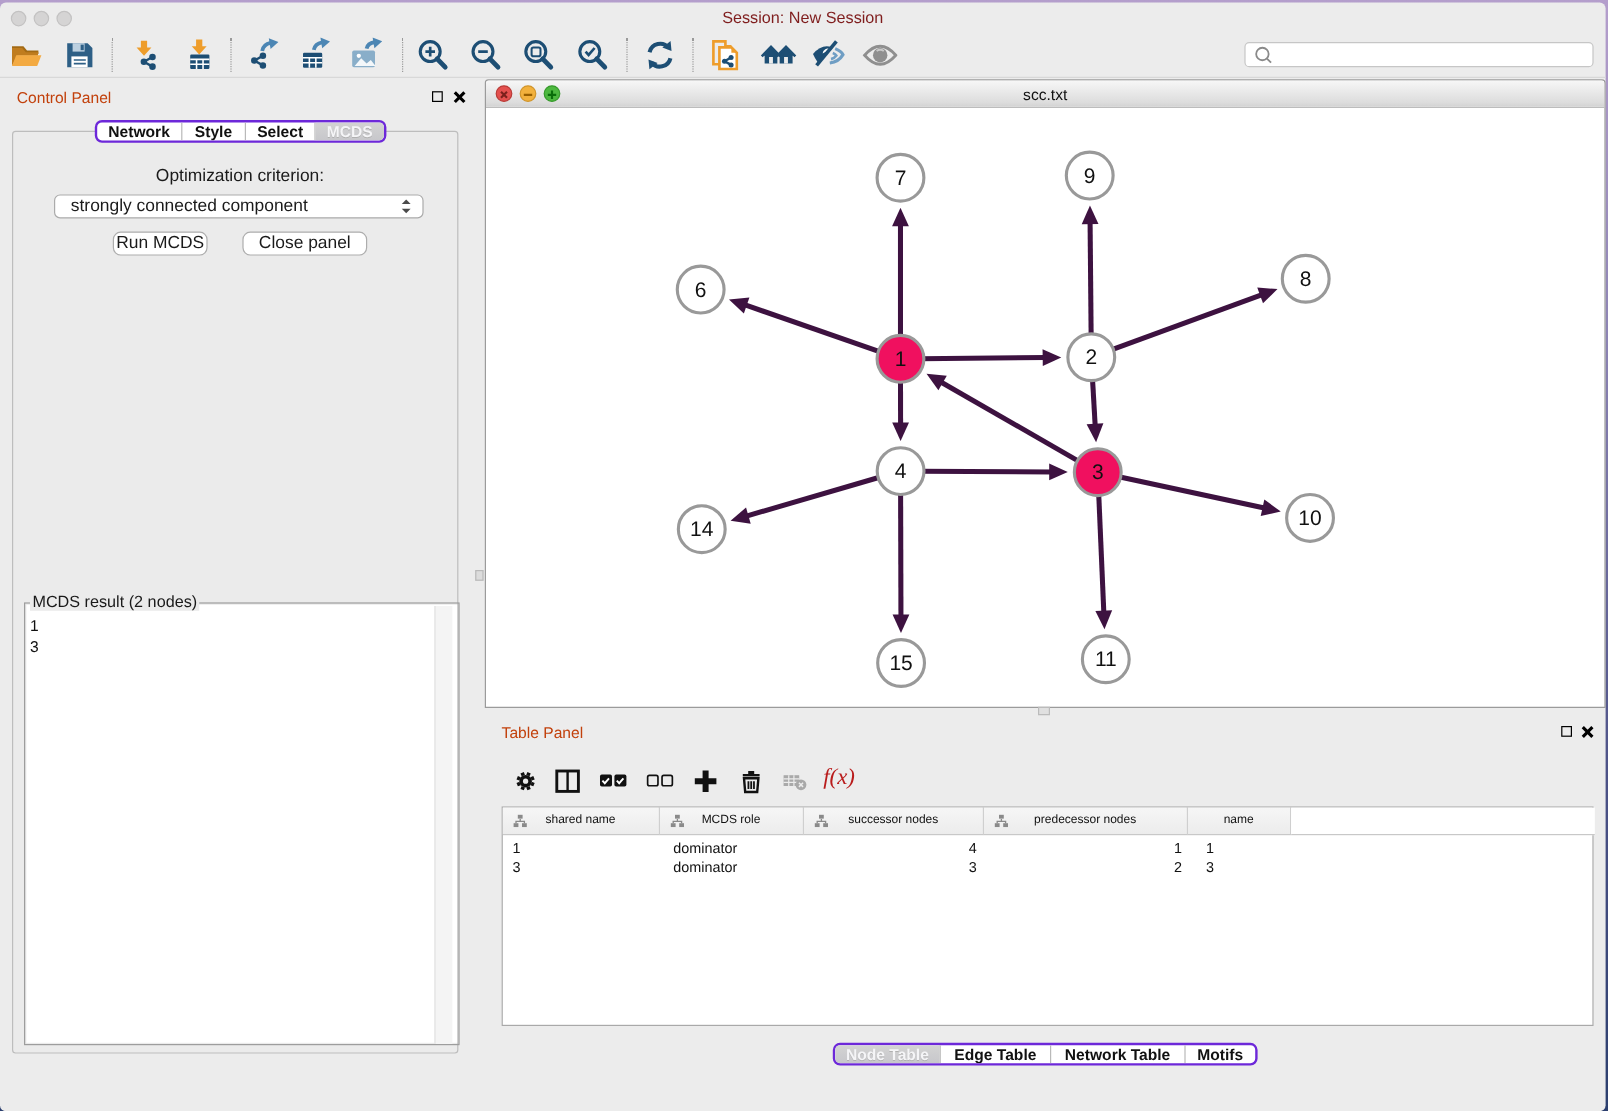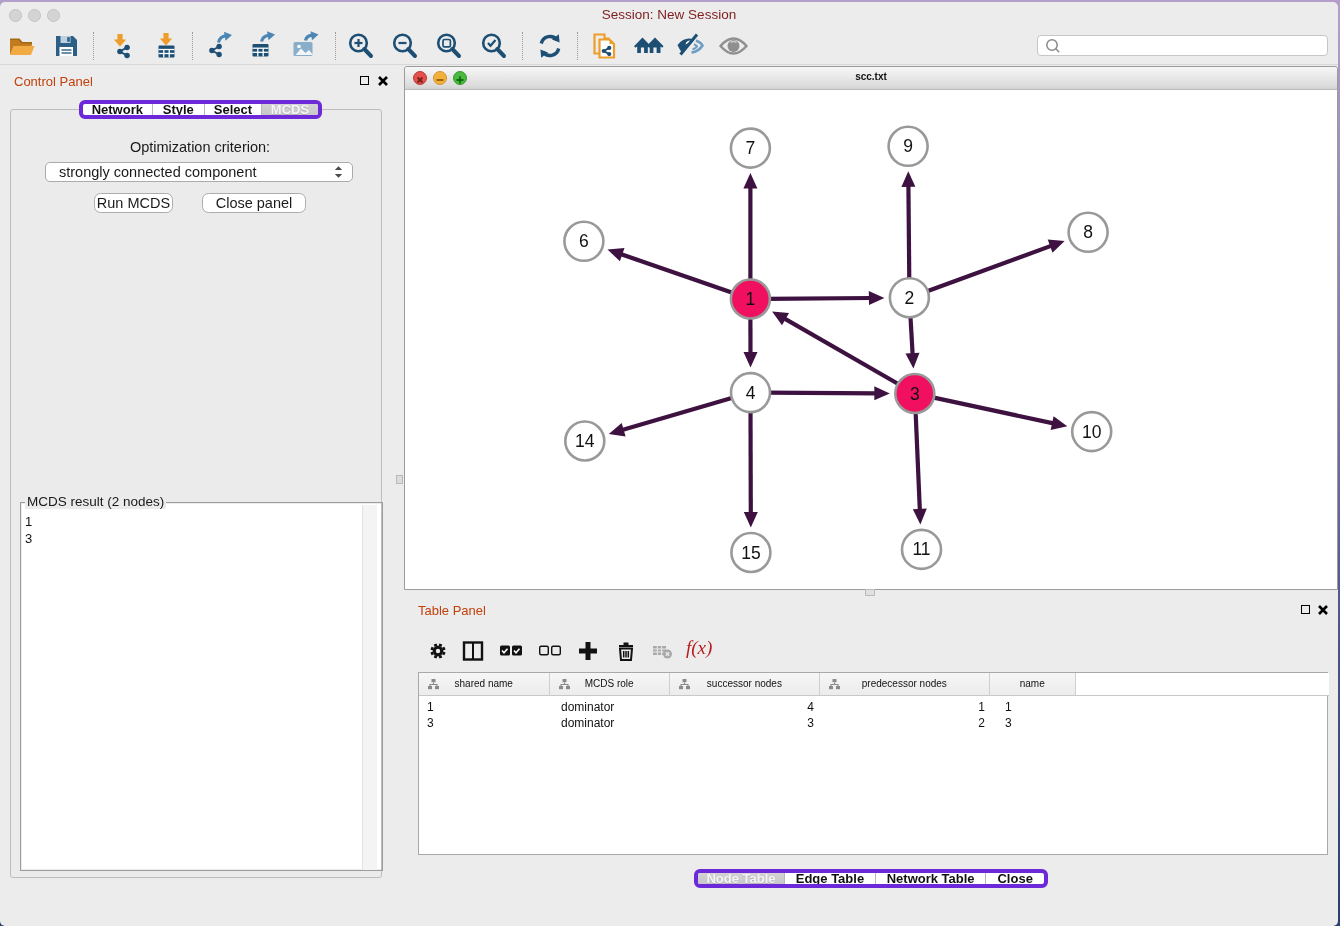--- a/index.html
+++ b/index.html
@@ -10,40 +10,40 @@
 #titlebar{position:absolute;left:0;top:0;width:100%;height:25px;}
 .tl{position:absolute;top:7px;width:13px;height:13px;border-radius:50%;background:#d5d4d4;border:1px solid #c3c2c2;box-sizing:border-box;}
 #apptitle{position:absolute;top:5px;left:0;width:100%;text-align:center;font-size:13.5px;color:#7f1d1d;}
 #toolbar{position:absolute;left:0;top:25px;width:100%;height:38px;border-bottom:1px solid #d8d8d8;box-sizing:border-box;}
 .sep{position:absolute;top:5px;height:28px;width:0;border-left:1px dotted #9a9a9a;}
 .ticon{position:absolute;top:4px;}
 #search{position:absolute;left:1037px;top:8px;width:291px;height:21px;background:#fff;border:1px solid #c6c6c6;border-radius:4px;box-sizing:border-box;}
 
 #cpanel{position:absolute;left:0;top:64px;width:384px;height:826px;}
 .paneltitle{font-size:13px;color:#c2410c;}
-#cptabs,#btabs{position:absolute;display:flex;height:19px;border:4px solid #6d28d9;border-radius:6px;background:#fff;box-sizing:border-box;overflow:hidden;}
+#cptabs,#btabs{position:absolute;display:flex;height:19px;border:2px solid #6d28d9;border-radius:6px;background:#fff;box-sizing:border-box;overflow:hidden;}
 .seg{height:100%;display:flex;align-items:center;justify-content:center;font-size:13px;font-weight:bold;color:#111;border-right:1px solid #b9b9b9;box-sizing:border-box;}
 .seg:last-child{border-right:none;}
 .segsel{background:linear-gradient(180deg,#d3d3d3,#c7c7cb);color:#f5f5f7;text-shadow:0 1px 0 #b0b0b0;}
 #cppane{position:absolute;left:10px;top:43px;width:372px;height:769px;border:1px solid #bdbdbd;border-radius:3px;background:#ebebeb;box-sizing:border-box;}
 #optlabel{position:absolute;left:8px;top:73px;width:384px;text-align:center;font-size:14.5px;color:#1a1a1a;}
 #dropdown{position:absolute;left:45px;top:96px;width:308px;height:20px;background:#fff;border:1px solid #ababab;border-radius:5px;box-sizing:border-box;font-size:14.5px;color:#1a1a1a;line-height:18px;padding-left:13px;}
 .btn{position:absolute;top:127px;height:20px;background:#fff;border:1px solid #adadad;border-radius:6.5px;box-sizing:border-box;font-size:14.5px;color:#1a1a1a;text-align:center;line-height:18px;}
 #fieldset{position:absolute;left:20px;top:436px;width:363px;height:369px;border:1px solid #9d9d9d;box-sizing:border-box;}
 #legend{position:absolute;left:4px;top:-9px;background:#ebebeb;padding:0 2px;font-size:13.5px;color:#1a1a1a;}
 #fswhite{position:absolute;left:1px;top:1px;width:359px;height:365px;background:#fff;}
 #fsscroll{position:absolute;right:4px;top:1px;width:14px;height:365px;background:#f4f4f4;border-left:1px solid #e2e2e2;}
 #fstext{position:absolute;left:3px;top:10px;font-size:13px;line-height:16.5px;color:#111;}
 
 #vsplit{position:absolute;left:384px;top:64px;width:20px;height:826px;}
 
 #netwin{position:absolute;left:404px;top:64px;width:934px;height:524px;border:1px solid #9b9b9b;box-sizing:border-box;border-radius:3px 3px 0 0;background:#fff;}
 #nettitle{position:absolute;left:0;top:0;width:100%;height:23px;background:linear-gradient(180deg,#f7f7f7,#dcdcdc 85%,#d2d2d2);border-bottom:1px solid #bcbcbc;border-radius:3px 3px 0 0;box-sizing:border-box;}
 .mac{position:absolute;top:4px;width:14px;height:14px;border-radius:50%;box-sizing:border-box;}
-#netname{position:absolute;top:4px;left:0;width:100%;text-align:center;font-weight:bold;font-size:10px;color:#111;}
+#netname{position:absolute;top:4px;left:0;width:100%;text-align:center;font-weight:normal;font-size:13px;color:#111;}
 
 #tpanel{position:absolute;left:404px;top:597px;width:934px;height:293px;}
 #ttable{position:absolute;left:14px;top:73px;width:910px;height:183px;background:#fff;border:1px solid #a9a9a9;box-sizing:border-box;}
 .thdr{position:absolute;top:0;height:23px;background:linear-gradient(180deg,#f6f6f6,#ececec);border-right:1px solid #cfcfcf;border-bottom:1px solid #c8c8c8;box-sizing:border-box;font-size:10px;color:#111;text-align:center;line-height:22px;}
 .cell{position:absolute;font-size:12px;color:#111;height:16px;line-height:16px;}
 
 #status{position:absolute;left:0;top:890px;width:1338px;height:34px;border-top:1px solid #cfcfcf;}
 #memory{position:absolute;left:1254px;top:7px;width:74px;height:23px;background:#fcfcfc;border:1px solid #a8a8a8;box-sizing:border-box;font-size:12.5px;color:#111;text-align:center;line-height:21px;}
 #listbtn{position:absolute;left:10px;top:9px;width:28px;height:20px;background:#fdfdfd;border:1px solid #b3b3b3;box-sizing:border-box;}
 </style></head><body>
@@ -369,17 +369,17 @@
         <div class="cell" style="left:8px;top:42px">3</div>
         <div class="cell" style="left:142px;top:42px">dominator</div>
         <div class="cell" style="left:250.79999999999995px;width:144.20000000000005px;top:42px;text-align:right">3</div>
         <div class="cell" style="left:401px;width:165px;top:42px;text-align:right">2</div>
         <div class="cell" style="left:586px;top:42px">3</div>
       </div>
  <div id="btabs" style="left:290px;top:270px;width:354px">
   <div class="seg segsel" style="width:89px">Node Table</div>
   <div class="seg" style="width:93px">Edge Table</div>
   <div class="seg" style="width:113px">Network Table</div>
-  <div class="seg" style="width:59px">Close</div>
+  <div class="seg" style="width:59px">Motifs</div>
  </div>
 </div>
 
 </div>
 
 </body></html>

